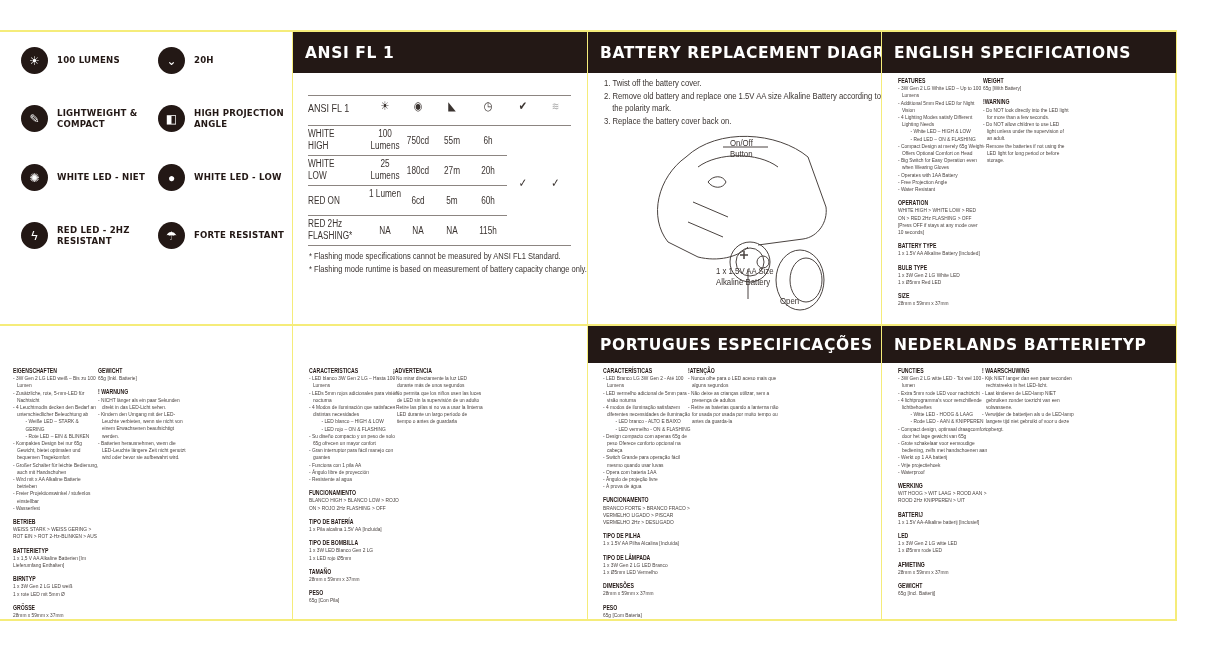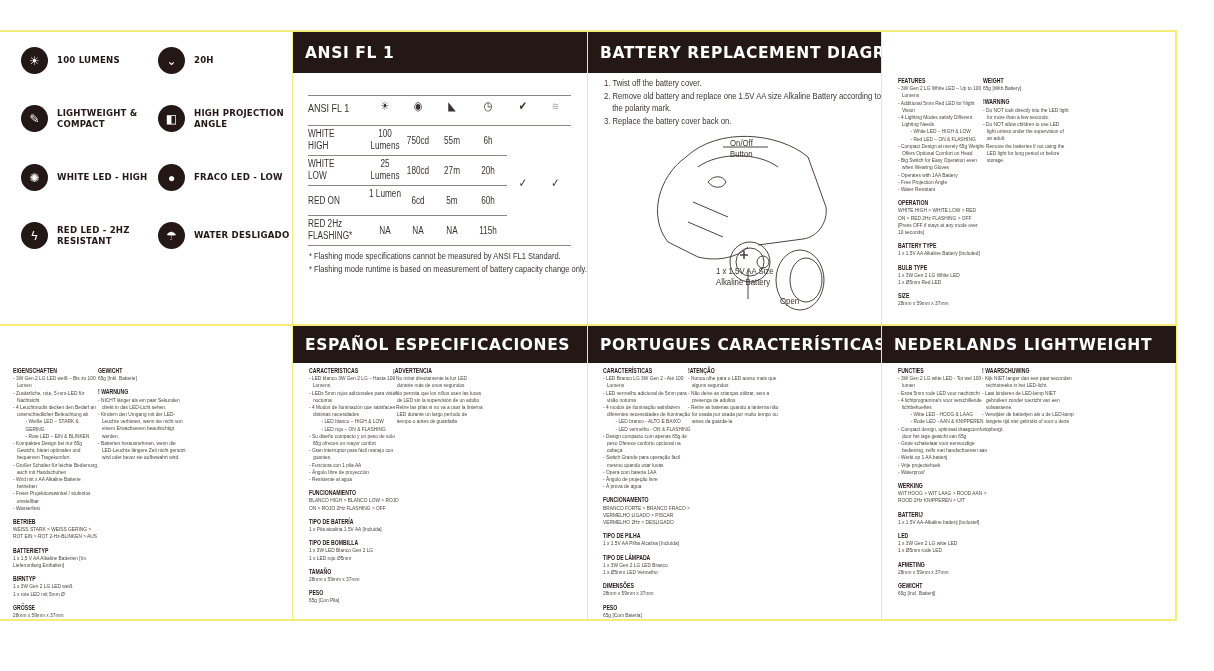--- a/index.html
+++ b/index.html
@@ -56,33 +56,33 @@
   <div class="feat" style="left:21px;top:73px;">
     <div class="ic">✎</div>
     <div class="lb" style="width:90px">LIGHTWEIGHT &amp; COMPACT</div>
   </div>
   <div class="feat" style="left:158px;top:73px;">
     <div class="ic">◧</div>
     <div class="lb" style="width:100px">HIGH PROJECTION ANGLE</div>
   </div>
   <div class="feat" style="left:21px;top:132px;">
     <div class="ic">✺</div>
-    <div class="lb">WHITE LED - HIGH</div>
+    <div class="lb">WHITE LED - NIET</div>
   </div>
   <div class="feat" style="left:158px;top:132px;">
     <div class="ic">●</div>
-    <div class="lb">FRACO LED - LOW</div>
+    <div class="lb">WHITE LED - LOW</div>
   </div>
   <div class="feat" style="left:21px;top:190px;">
     <div class="ic">ϟ</div>
     <div class="lb" style="width:80px">RED LED - 2HZ RESISTANT</div>
   </div>
   <div class="feat" style="left:158px;top:190px;">
     <div class="ic">☂</div>
-    <div class="lb">WATER DESLIGADO</div>
+    <div class="lb">FORTE RESISTANT</div>
   </div>
 </div>
 
 <div class="panel" style="left:293px;top:32px;width:294px;height:292px;">
   <div class="hdr">ANSI FL 1</div>
   <div class="ansi">
     <div class="rule" style="left:0;top:0;width:263px;"></div>
     <div class="cell cl" style="left:0;top:7px;width:60px;font-size:11px;">ANSI FL 1</div>
     <div class="cell" style="left:60px;top:5px;width:34px;font-size:12px;">☀</div>
     <div class="cell" style="left:94px;top:5px;width:32px;font-size:12px;">◉</div>
@@ -155,20 +155,21 @@
     <div>Button</div>
   </div>
   <div class="callout" style="left:128px;top:233px;">
     <div>1 x 1.5V AA Size</div>
     <div>Alkaline Battery</div>
   </div>
   <div class="callout" style="left:192px;top:263px;">Open</div>
 </div>
 
 <div class="panel" style="left:882px;top:32px;width:294px;height:292px;">
+  <div class="hdr">ENGLISH SPECIFICATIONS</div>
   <div class="col" style="left:16px;top:45px;width:110px;">
     <div class="h">FEATURES</div>
     <div class="i">- 3W Gen 2 LG White LED – Up to 100 Lumens</div>
     <div class="i">- Additional 5mm Red LED for Night Vision</div>
     <div class="i">- 4 Lighting Modes satisfy Different Lighting Needs</div>
     <div class="i2">- White LED – HIGH &amp; LOW</div>
     <div class="i2">- Red LED – ON &amp; FLASHING</div>
     <div class="i">- Compact Design at merely 65g Weight Offers Optional Comfort on Head</div>
     <div class="i">- Big Switch for Easy Operation even when Wearing Gloves</div>
     <div class="i">- Operates with 1AA Battery</div>
@@ -221,21 +222,20 @@
     <div class="h">GEWICHT</div>
     <div>65g [Inkl. Batterie]</div>
     <div class="h">! WARNUNG</div>
     <div class="i">- NICHT länger als ein paar Sekunden direkt in das LED-Licht sehen.</div>
     <div class="i">- Kindern den Umgang mit der LED-Leuchte verbieten, wenn sie nicht von einem Erwachsenen beaufsichtigt werden.</div>
     <div class="i">- Batterien herausnehmen, wenn die LED-Leuchte längere Zeit nicht genutzt wird oder bevor sie aufbewahrt wird.</div>
   </div>
 </div>
 
 <div class="panel" style="left:293px;top:326px;width:294px;height:294px;">
-  <div class="hdr hdr2">ESPAÑOL ESPECIFICACIONES</div>
   <div class="col" style="left:16px;top:41px;width:120px;">
     <div class="h">CARACTERISTICAS</div>
     <div class="i">- LED blanco 3W Gen 2 LG – Hasta 100 Lumens</div>
     <div class="i">- LEDs 5mm rojos adicionales para visión nocturna</div>
     <div class="i">- 4 Modos de iluminación que satisfacen distintas necesidades</div>
     <div class="i2">- LED blanco – HIGH &amp; LOW</div>
     <div class="i2">- LED rojo – ON &amp; FLASHING</div>
     <div class="i">- Su diseño compacto y un peso de solo 65g ofrecen un mayor confort</div>
     <div class="i">- Gran interruptor para fácil manejo con guantes</div>
     <div class="i">- Funciona con 1 pila AA</div>
@@ -255,21 +255,21 @@
   </div>
   <div class="col" style="left:100px;top:41px;width:115px;">
     <div class="h">¡ADVERTENCIA</div>
     <div class="i">- No mirar directamente la luz LED durante más de unos segundos</div>
     <div class="i">- No permita que los niños usen las luces de LED sin la supervisión de un adulto</div>
     <div class="i">- Retire las pilas si no va a usar la linterna LED durante un largo período de tiempo o antes de guardarla</div>
   </div>
 </div>
 
 <div class="panel" style="left:588px;top:326px;width:293px;height:294px;">
-  <div class="hdr hdr2">PORTUGUES CARACTERÍSTICAS</div>
+  <div class="hdr hdr2">PORTUGUES ESPECIFICAÇÕES</div>
   <div class="col" style="left:15px;top:41px;width:120px;">
     <div class="h">CARACTERÍSTICAS</div>
     <div class="i">- LED Branco LG 3W Gen 2 - Até 100 Lumens</div>
     <div class="i">- LED vermelho adicional de 5mm para visão noturna</div>
     <div class="i">- 4 modos de iluminação satisfazem diferentes necessidades de iluminação</div>
     <div class="i2">- LED branco - ALTO E BAIXO</div>
     <div class="i2">- LED vermelho - ON &amp; FLASHING</div>
     <div class="i">- Design compacto com apenas 65g de peso Oferece conforto opcional na cabeça</div>
     <div class="i">- Switch Grande para operação fácil mesmo quando usar luvas</div>
     <div class="i">- Opera com bateria 1AA</div>
@@ -289,21 +289,21 @@
   </div>
   <div class="col" style="left:100px;top:41px;width:120px;">
     <div class="h">!ATENÇÃO</div>
     <div class="i">- Nunca olhe para o LED aceso mais que alguns segundos</div>
     <div class="i">- Não deixe as crianças utilizar, sem a presença de adultos</div>
     <div class="i">- Retire as baterias quando a lanterna não for usada por usada por muito tempo ou antes da guarda-la</div>
   </div>
 </div>
 
 <div class="panel" style="left:882px;top:326px;width:294px;height:294px;">
-  <div class="hdr hdr2">NEDERLANDS LIGHTWEIGHT</div>
+  <div class="hdr hdr2">NEDERLANDS BATTERIETYP</div>
   <div class="col" style="left:16px;top:41px;width:120px;">
     <div class="h">FUNCTIES</div>
     <div class="i">- 3W Gen 2 LG witte LED - Tot wel 100 lumen</div>
     <div class="i">- Extra 5mm rode LED voor nachtzicht</div>
     <div class="i">- 4 lichtprogramma's voor verschillende lichtbehoeftes</div>
     <div class="i2">- Witte LED - HOOG &amp; LAAG</div>
     <div class="i2">- Rode LED - AAN &amp; KNIPPEREN</div>
     <div class="i">- Compact design, optimaal draagcomfort door het lage gewicht van 65g</div>
     <div class="i">- Grote schakelaar voor eenvoudige bediening, zelfs met handschoenen aan</div>
     <div class="i">- Werkt op 1 AA batterij</div>

